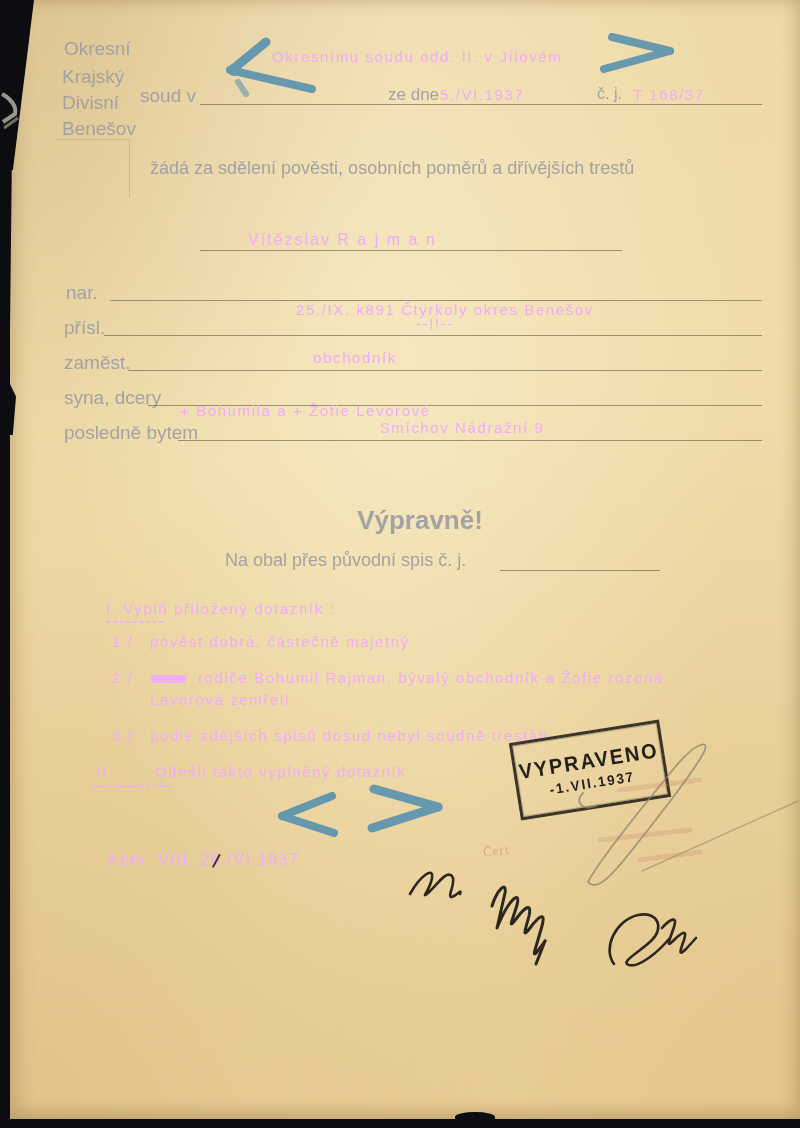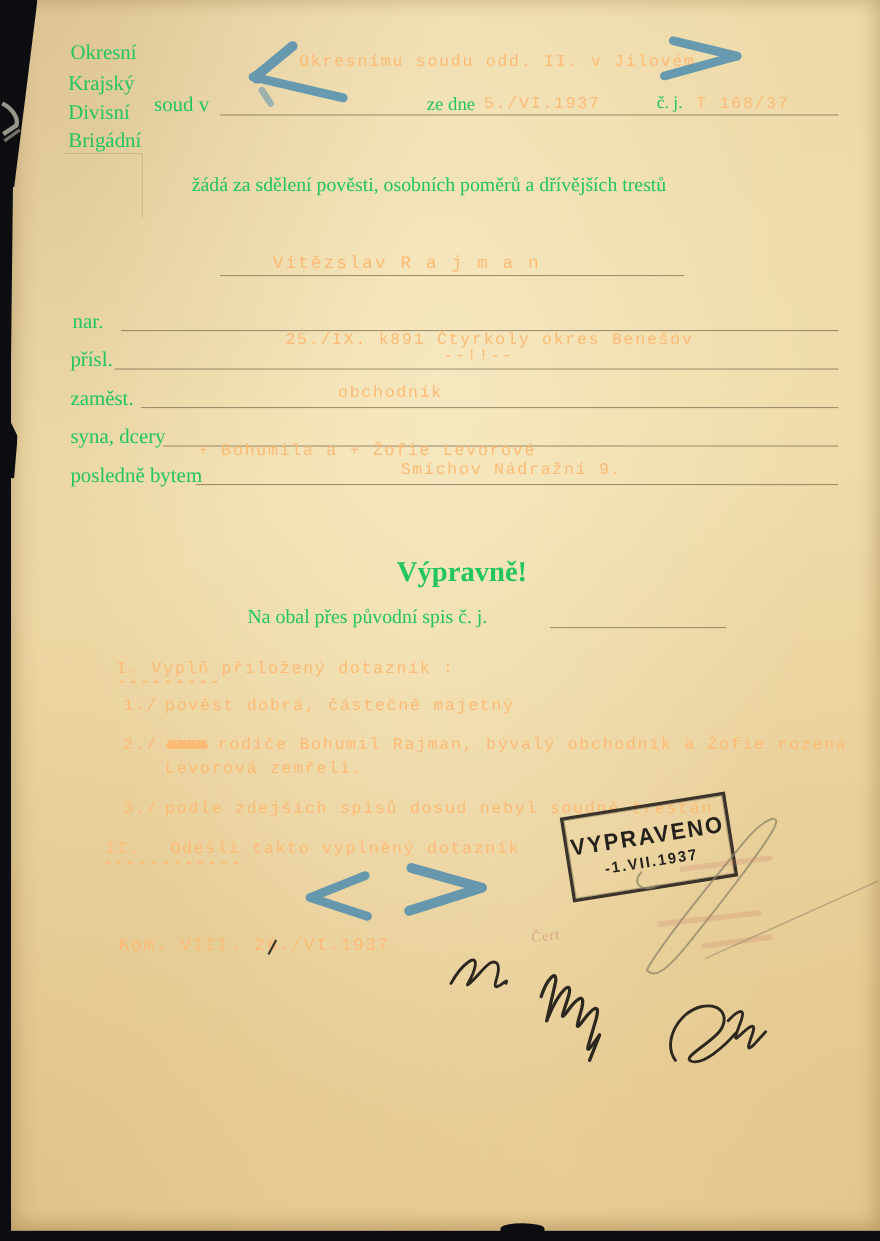--- a/index.html
+++ b/index.html
@@ -8,23 +8,23 @@
   #scan{position:absolute;left:0;top:0;width:800px;height:1128px;}
   #paper{position:absolute;left:10px;top:0;width:790px;height:1119px;
     background:
       radial-gradient(ellipse at 50% 32%, rgba(255,249,224,.38), rgba(255,249,224,0) 62%),
       radial-gradient(ellipse at 97% 92%, rgba(205,162,100,.22), rgba(205,162,100,0) 48%),
       radial-gradient(ellipse at 2% 96%, rgba(200,158,98,.26), rgba(200,158,98,0) 44%),
       radial-gradient(ellipse at 0% 0%, rgba(150,108,58,.20), rgba(150,108,58,0) 35%),
       linear-gradient(180deg,#eedaa9 0%,#f0ddab 38%,#ecd5a0 74%,#e9d098 100%);
     box-shadow: inset -7px 0 16px rgba(120,85,40,.16), inset 9px 0 18px rgba(120,85,40,.14),
                 inset 0 -8px 16px rgba(120,85,40,.15);}
-  .print{position:absolute;color:#22c55e;font-family:Liberation Serif, serif;
+  .print{position:absolute;color:#a3a3a3;font-family:Liberation Sans, sans-serif;
          font-size:19px;white-space:nowrap;}
-  .type{position:absolute;color:#fdba74;font-family:Liberation Mono, monospace;
+  .type{position:absolute;color:#f0abfc;font-family:Liberation Sans, sans-serif;
         font-size:15px;letter-spacing:1.6px;white-space:nowrap;}
   .rule{position:absolute;height:1px;background:rgba(92,76,54,.55);}
   .center{text-align:center;}
   .struckword{font-weight:bold;letter-spacing:0;text-decoration:line-through;
       text-decoration-thickness:3px;text-shadow:1px 0 currentColor,-1px 0 currentColor;}
   .overstruck{position:relative;display:inline-block;}
   .overstruck::after{content:"";position:absolute;left:-2px;right:-2px;top:48%;
       border-top:2px solid #3b352c;transform:rotate(-62deg);}
   #stamp{position:absolute;left:514px;top:731px;width:146px;height:72px;
       border:3px solid rgba(34,30,26,.88);box-shadow:inset 0 0 0 1px rgba(34,30,26,.25);
@@ -51,21 +51,21 @@
   <div class="edge" style="left:0;top:150px;width:12px;height:978px;clip-path:polygon(0 0,100% 0,45% 60%,70% 100%,0 100%);"></div>
   <div class="edge" style="left:8px;top:380px;width:8px;height:55px;clip-path:polygon(0 0,100% 30%,60% 100%,0 100%);"></div>
   <div class="edge" style="left:0;top:1119px;width:800px;height:9px;"></div>
   <div class="edge" style="left:455px;top:1112px;width:40px;height:10px;border-radius:50% 50% 0 0;"></div>
 
   <div class="faintbox" style="left:57px;top:139px;width:72px;height:58px;"></div>
 
   <div class="print" style="left:64px;top:38px;">Okresní</div>
   <div class="print" style="left:62px;top:66px;">Krajský</div>
   <div class="print" style="left:62px;top:92px;">Divisní</div>
-  <div class="print" style="left:62px;top:118px;">Brigádní</div>
+  <div class="print" style="left:62px;top:118px;">Benešov</div>
   <div class="print" style="left:140px;top:85px;">soud v</div>
 
   <div class="type" style="left:272px;top:48px;">Okresnímu soudu odd. II. v Jílovém</div>
 
   <div class="rule" style="left:200px;top:104px;width:562px;"></div>
   <div class="print" style="left:388px;top:85px;font-size:17px;">ze dne</div>
   <div class="type" style="left:440px;top:86px;">5./VI.1937</div>
   <div class="print" style="left:597px;top:85px;font-size:16px;">č. j.</div>
   <div class="type" style="left:633px;top:86px;">T 168/37</div>
 

